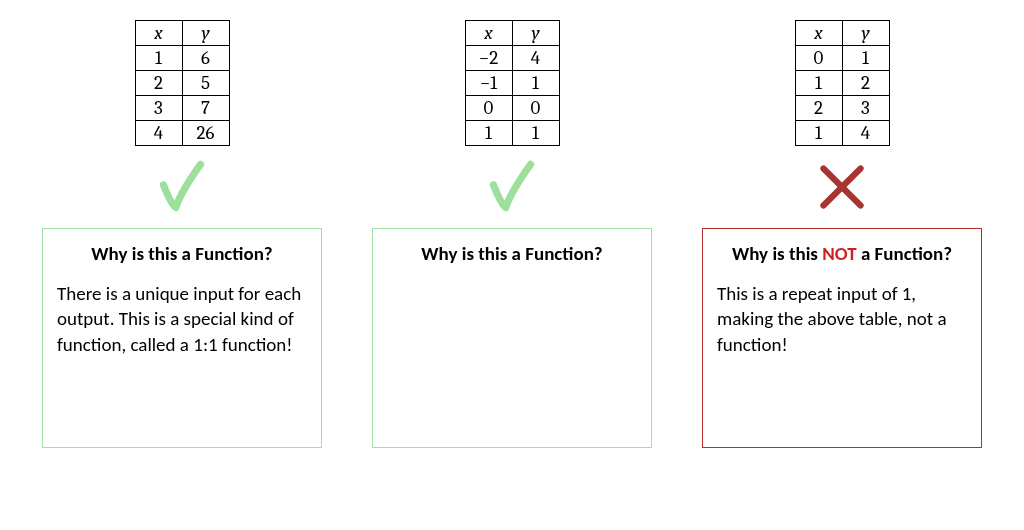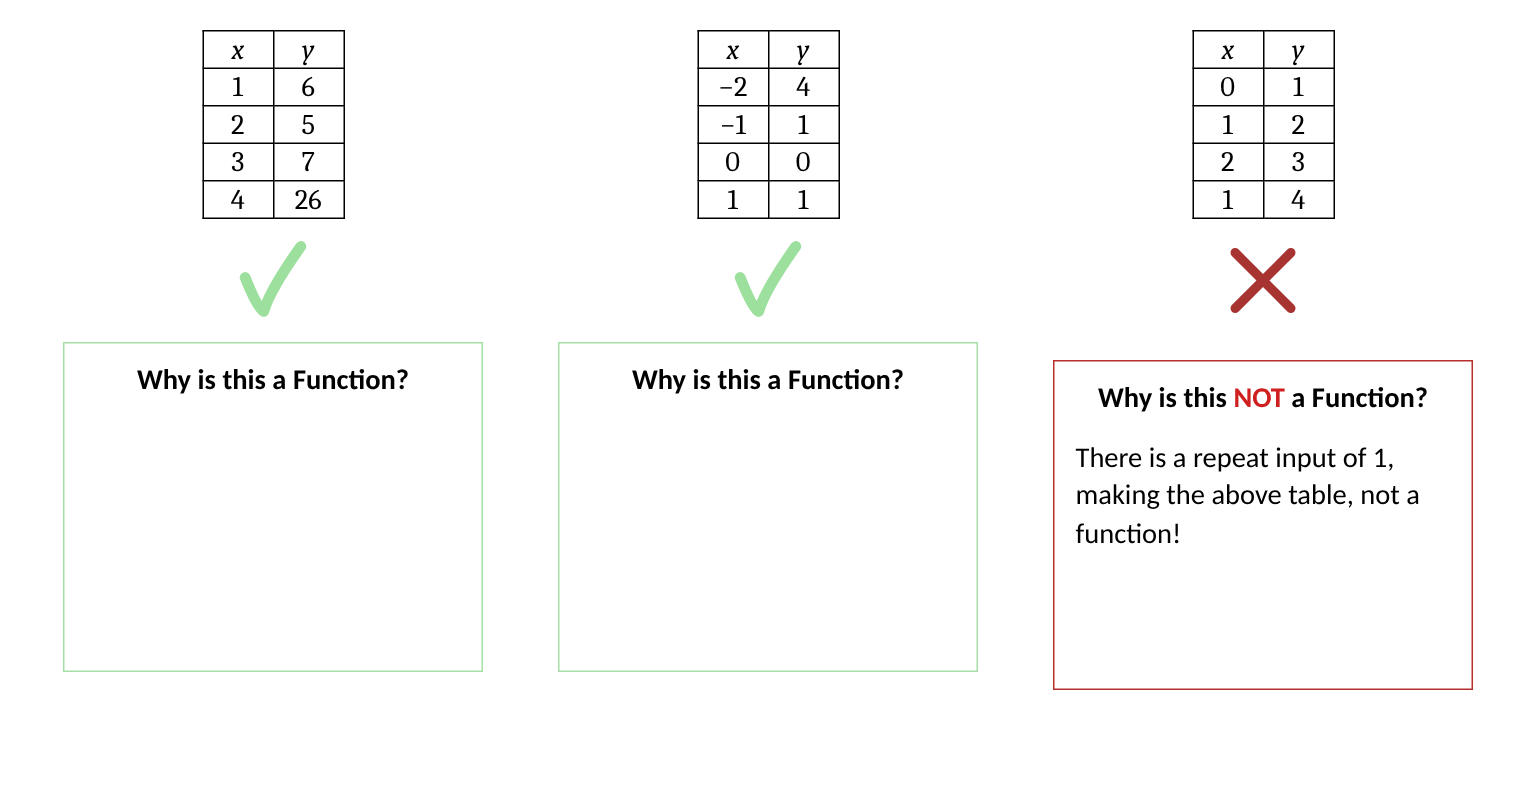--- a/index.html
+++ b/index.html
@@ -56,21 +56,21 @@
   .box {
     border: 1.8px solid;
     padding: 12px 14px 14px 14px;
     box-sizing: border-box;
     width: 100%;
     min-height: 220px;
     font-size: 19px;
     line-height: 1.35;
   }
   .box-green { border-color: #a6dfa6; }
-  .box-red   { border-color: #b72f2d; margin-top: 12px; }
+  .box-red   { border-color: #b72f2d; }
   .box .title {
     font-weight: 600;
     margin-bottom: 14px;
     text-align: center;
   }
   .not-red {
     color: #cf1f1e;
     font-weight: 700;
   }
 </style>
@@ -106,20 +106,21 @@
       </table>
     <div class="mark">
       <svg viewBox="0 0 64 64">
           <path d="M14 30 Q22 50 26 52 Q30 38 50 10" fill="none" stroke="#9ddf9d" stroke-width="7" stroke-linecap="round" stroke-linejoin="round"></path>
         </svg>
     </div>
     <div class="box box-green">
       <div class="title">
         <span>Why is this a Function?</span><span class="not-red"></span><span></span>
       </div>
+      <div>There is a unique input for each output.  This is a special kind of function, called a 1:1 function!</div>
     </div>
   </div>
 
   <div class="col">
     <table class="fn">
       <tbody>
           <tr>
         <th>x</th>
         <th>y</th>
       </tr>
@@ -181,17 +182,17 @@
     <div class="mark">
       <svg viewBox="0 0 64 64">
         <path d="M14 14 L50 50" fill="none" stroke="#a83432" stroke-width="6" stroke-linecap="round"></path>
         <path d="M50 14 L14 50" fill="none" stroke="#a83432" stroke-width="6" stroke-linecap="round"></path>
       </svg>
     </div>
     <div class="box box-red">
       <div class="title">
         <span>Why is this </span><span class="not-red">NOT</span><span> a Function?</span>
       </div>
-      <div>There is a repeat input of 1, making the above table, not a function!</div>
+      <div>This is a repeat input of 1, making the above table, not a function!</div>
     </div>
   </div>
 
 </div>
 
 </body></html>

